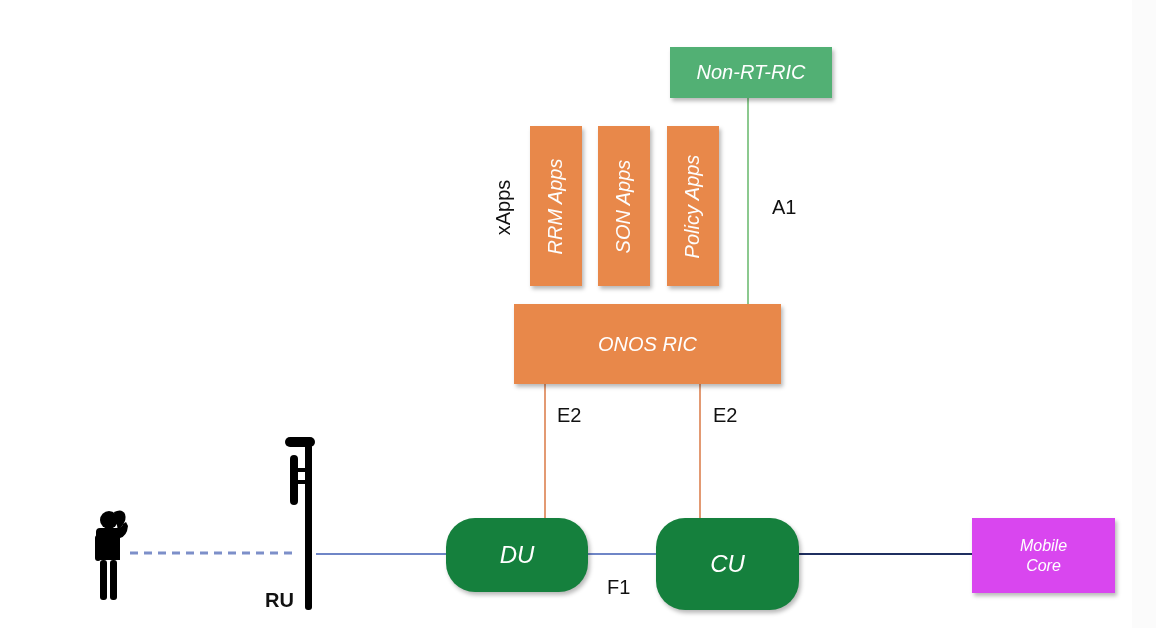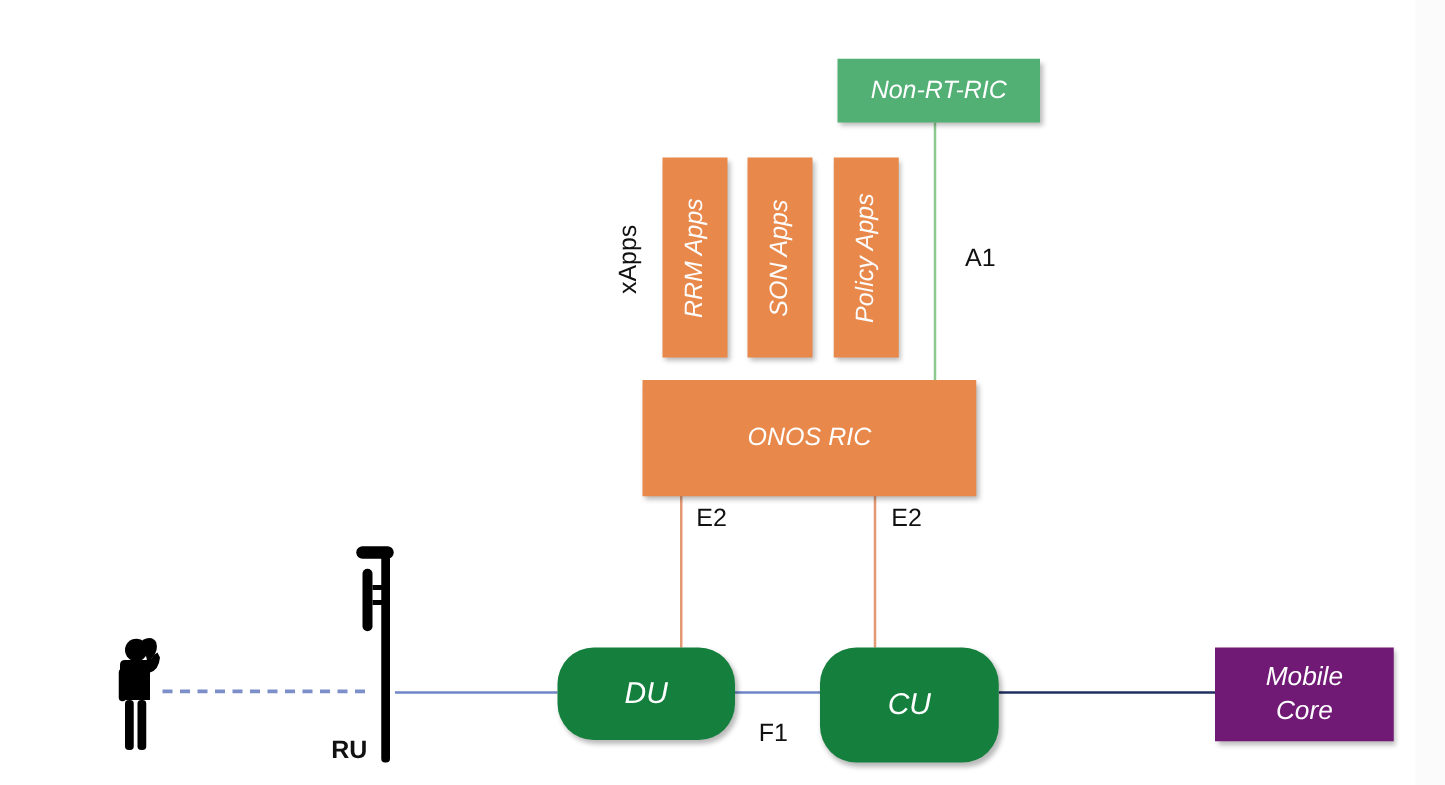--- a/index.html
+++ b/index.html
@@ -17,21 +17,21 @@
       position: absolute; box-sizing: border-box;
       display: flex; align-items: center; justify-content: center;
       text-align: center; color: #ffffff;
       box-shadow: 2px 3px 4px rgba(0,0,0,0.28);
       line-height: 1.25;
       font-style: italic;
     }
     .box.green { background: #52b074; font-size: 20px; }
     .box.orange { background: #e8884a; }
     .box.blue { background: #15803d; font-size: 24px; border-radius: 29px; }
-    .box.navy { background: #701a75; font-size: 21px; }
+    .box.navy { background: #d946ef; font-size: 16px; }
     .vertical-text {
       transform: rotate(-90deg); white-space: nowrap; font-size: 20px; color: #fdfdfd;
     }
     .ric { font-size: 20px; flex-direction: column; }
     .label { position: absolute; color: #111111; font-size: 20px; white-space: nowrap; }
     .xapps { transform: rotate(-90deg); transform-origin: center; }
     svg.lines { position: absolute; left: 0; top: 0; }
   </style>
 </head>
 <body>
@@ -77,21 +77,21 @@
   <div class="box orange" style="left:530px; top:126px; width:52px; height:160px;">
     <span class="vertical-text">RRM Apps</span>
   </div>
   <div class="box orange" style="left:598px; top:126px; width:52px; height:160px;">
     <span class="vertical-text">SON Apps</span>
   </div>
   <div class="box orange" style="left:667px; top:126px; width:52px; height:160px;">
     <span class="vertical-text">Policy Apps</span>
   </div>
 
-  <div class="box orange ric" style="left:514px; top:304px; width:267px; height:93px;">
+  <div class="box orange ric" style="left:514px; top:304px; width:267px; height:80px;">
     <span>ONOS RIC</span>
   </div>
 
   <div class="label" style="left:557px; top:404px;">E2</div>
   <div class="label" style="left:713px; top:404px;">E2</div>
 
   <div class="box blue" style="left:446px; top:518px; width:142px; height:74px;">
     <span>DU</span>
   </div>
   <div class="box blue" style="left:656px; top:518px; width:143px; height:92px;">

